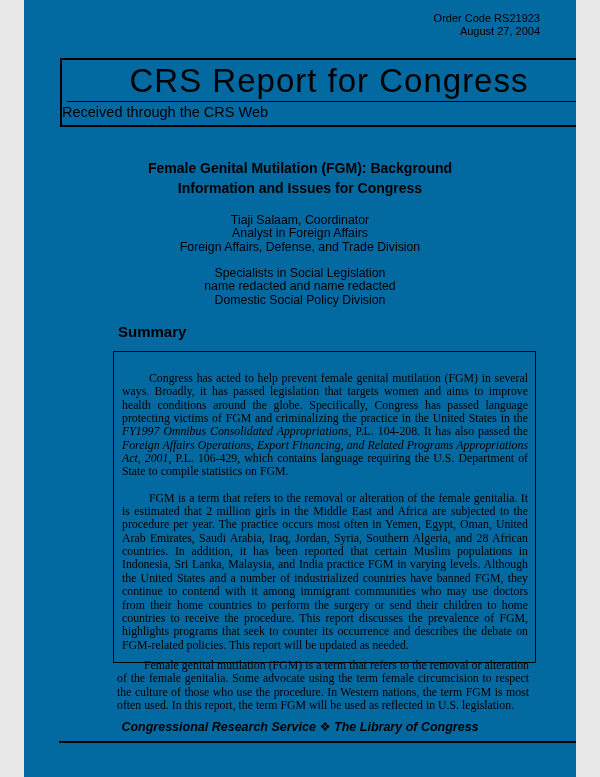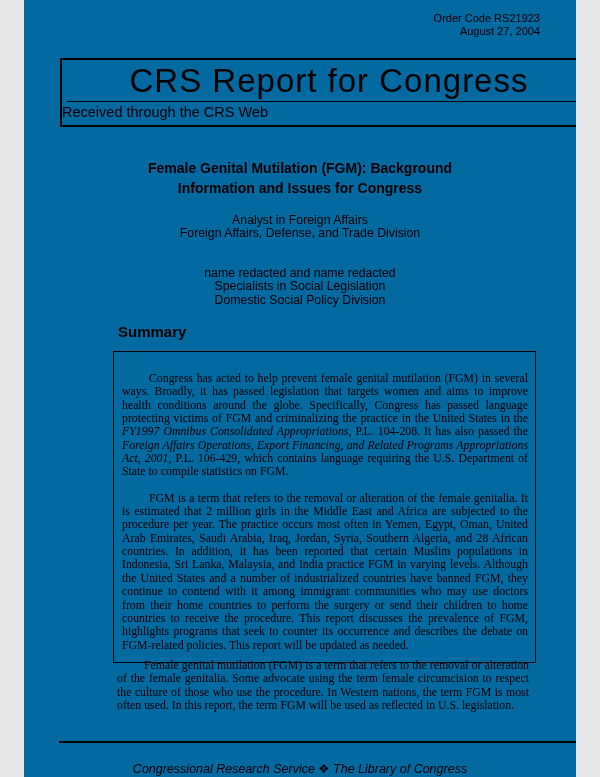--- a/index.html
+++ b/index.html
@@ -113,25 +113,25 @@
     position: absolute;
     top: 741px;
     left: 35px;
     width: 530px;
     border: 0;
     border-top: 2px solid #000;
     margin: 0;
   }
   .footer-text {
     position: absolute;
-    top: 761px;
+    top: 719px;
     left: 0;
     width: 100%;
     text-align: center;
-    font-weight: normal;
+    font-weight: bold;
     font-style: italic;
     font-size: 12.5px;
     font-family: "Liberation Sans", "DejaVu Sans", sans-serif;
   }
 </style>
 </head>
 <body>
 
 <div class="page">
 
@@ -145,27 +145,28 @@
     <hr class="banner-rule">
     <div class="banner-subtitle">Received through the CRS Web</div>
   </div>
 
   <div class="doc-title">
     <div>Female Genital Mutilation (FGM): Background</div>
     <div>Information and Issues for Congress</div>
   </div>
 
   <div class="author-block-1">
+    <div>Tiaji Salaam, Coordinator</div>
     <div>Analyst in Foreign Affairs</div>
     <div>Foreign Affairs, Defense, and Trade Division</div>
   </div>
 
   <div class="author-block-2">
+    <div>Specialists in Social Legislation</div>
     <div>name redacted and name redacted</div>
-    <div>Specialists in Social Legislation</div>
     <div>Domestic Social Policy Division</div>
   </div>
 
   <div class="summary-heading">Summary</div>
 
   <div class="summary-box">
     <p><span>Congress has acted to help prevent female genital mutilation (FGM) in several ways.  Broadly, it has passed legislation that targets women and aims to improve health conditions around the globe.  Specifically, Congress has passed language protecting victims of FGM and criminalizing the practice in the United States in the </span><span class="italic">FY1997 Omnibus Consolidated Appropriations,</span><span> P.L. 104-208.  It has also passed the </span><span class="italic">Foreign Affairs Operations, Export Financing, and Related Programs Appropriations Act, 2001,</span><span> P.L. 106-429, which contains language requiring the U.S. Department of State to compile statistics on FGM.</span></p>
     <p>FGM is a term that refers to the removal or alteration of the female genitalia.  It is estimated that 2 million girls in the Middle East and Africa are subjected to the procedure per year.  The practice occurs most often in Yemen, Egypt, Oman, United Arab Emirates, Saudi Arabia, Iraq, Jordan, Syria, Southern Algeria, and 28 African countries.  In addition, it has been reported that certain Muslim populations in Indonesia, Sri Lanka, Malaysia, and India practice FGM in varying levels.  Although the United States and a number of industrialized countries have banned FGM, they continue to contend with it among immigrant communities who may use doctors from their home countries to perform the surgery or send their children to home countries to receive the procedure.  This report discusses the prevalence of FGM, highlights programs that seek to counter its occurrence and describes the debate on FGM-related policies.  This report will be updated as needed.</p>
   </div>
 

